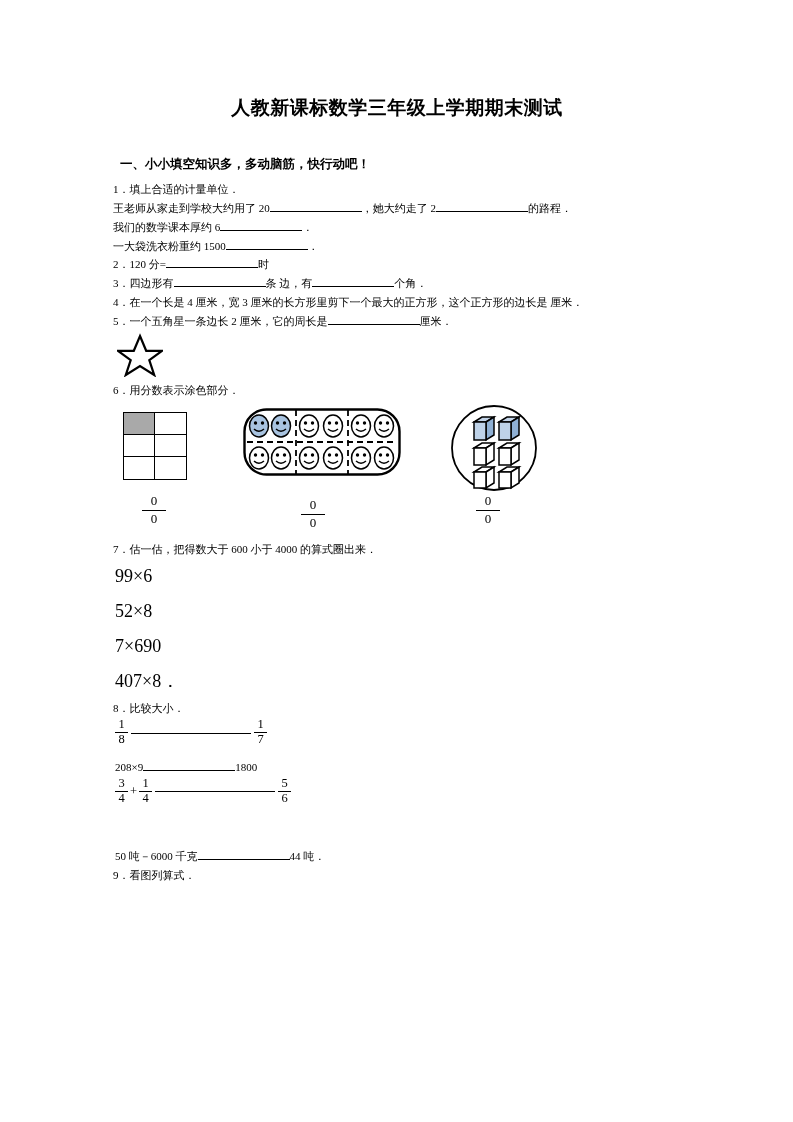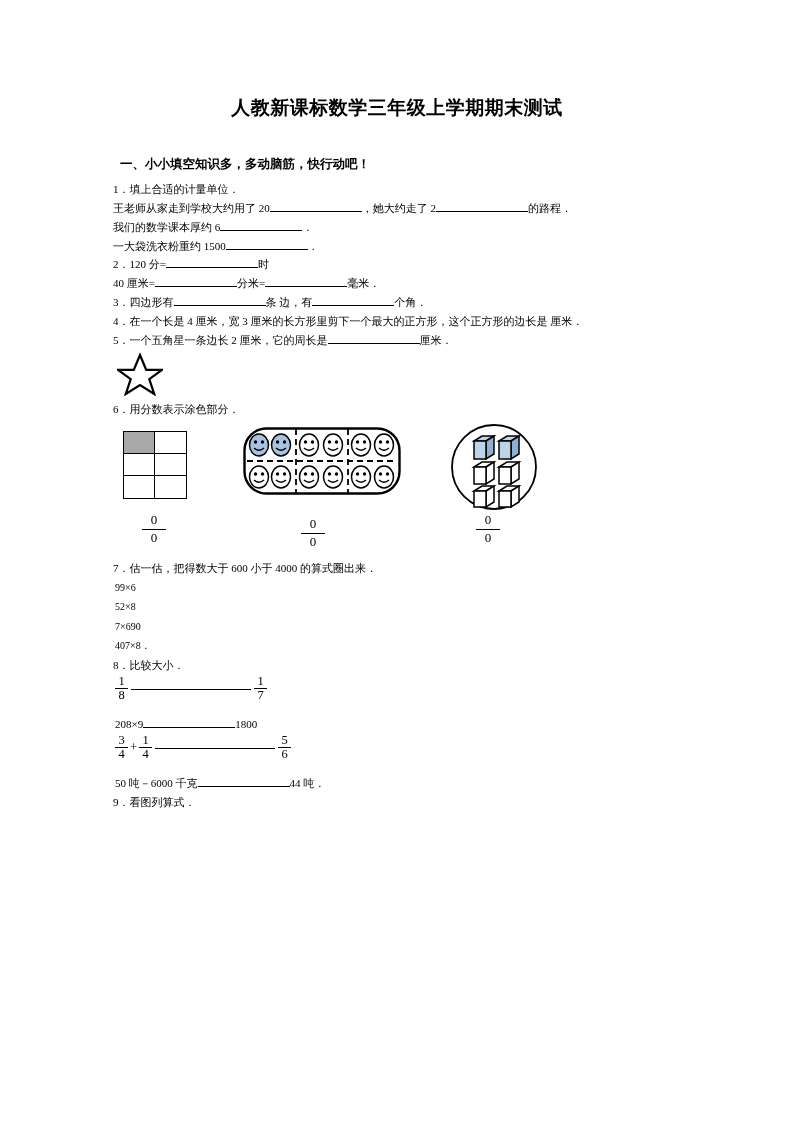--- a/index.html
+++ b/index.html
@@ -103,21 +103,21 @@
     position: absolute;
     text-align: center;
     font-size: 13px;
     line-height: 1.15;
     width: 26px;
   }
   .frac .num { display: block; }
   .frac .bar { display: block; border-top: 1px solid #000; width: 24px; margin: 1px auto; }
   .frac .den { display: block; }
 
-  .expr { font-size: 10px; line-height: 1.95; margin: 0; padding-left: 2px; }
+  .expr { font-size: 18px; line-height: 1.95; margin: 0; padding-left: 2px; }
 
   
   .cmp-row { position: relative; height: 40px; font-size: 12.5px; }
   .ifrac {
     display: inline-block;
     text-align: center;
     vertical-align: middle;
     line-height: 1.1;
     font-size: 12.5px;
   }
@@ -155,23 +155,20 @@
 
 
     <p class="q">
       <span>一大袋洗衣粉重约 1500</span><span class="blank b-lg"></span><span>．</span>
     </p>
 
     <p class="q">
       <span>2．120 分=</span><span class="blank b-xl"></span><span>时</span>
     </p>
 
-    <p class="q">
-      <span>40 厘米=</span><span class="blank b-lg"></span><span>分米=</span><span class="blank b-lg"></span><span>毫米．</span>
-    </p>
 
     <p class="q">
       <span>3．四边形有</span><span class="blank b-xl"></span><span>条 边，有</span><span class="blank b-lg"></span><span>个角．</span>
     </p>
 
     <p class="q wrap">
       <span>4．在一个长是 4 厘米，宽 3 厘米的长方形里剪下一个最大的正方形，这个正方形的边长是</span>
       <span>厘米．</span>
     </p>
 
@@ -351,20 +348,20 @@
         <span>1</span>
         <span class="fbar"></span>
         <span>4</span>
       </span><span class="long-blank"></span><span class="ifrac">
         <span>5</span>
         <span class="fbar"></span>
         <span>6</span>
       </span>
     </div>
 
-    <p class="q" style="padding-left:2px;">
+    <p class="q" style="padding-left:2px;margin-top:30px;">
       <span>50 吨－6000 千克</span><span class="blank b-xl"></span><span>44 吨．</span>
     </p>
 
     <p class="q">9．看图列算式．</p>
 
   </div>
 </div>
 
 </body></html>

